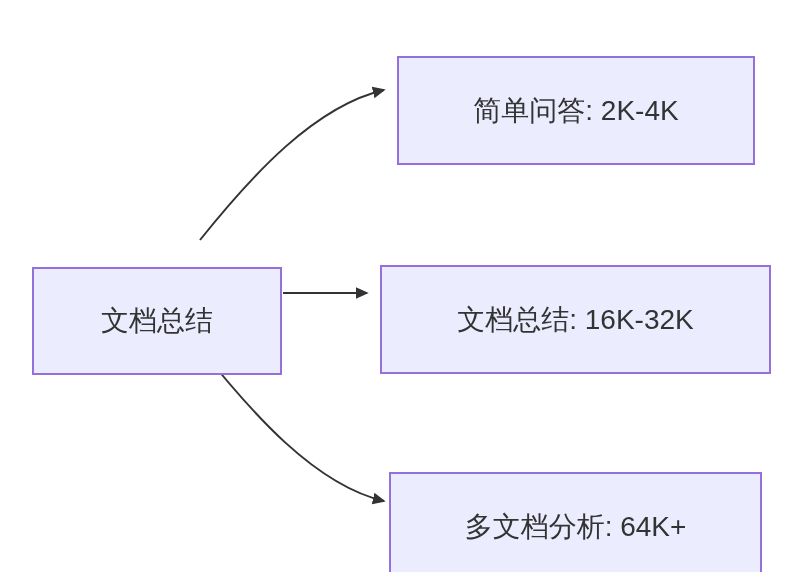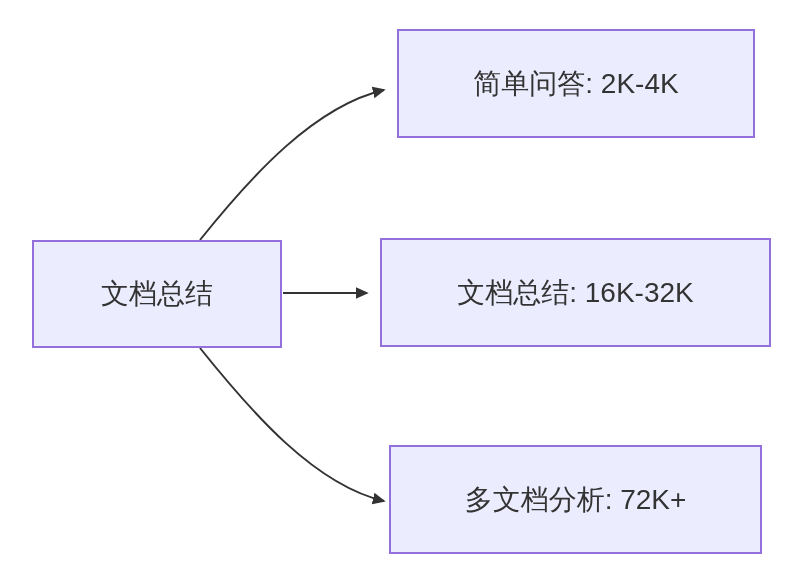--- a/index.html
+++ b/index.html
@@ -29,20 +29,21 @@
     background: #ECECFF;
     border: 2px solid #9370DB;
     color: #333333;
     display: flex;
     align-items: center;
     justify-content: center;
     font-size: 28px;
     line-height: 1.2;
     text-align: center;
     white-space: nowrap;
+    margin-top: 27px;
   }
   .node-root    { left: 32px;  top: 240px; width: 250px; height: 108px; }
   .node-top     { left: 397px; top: 29px;  width: 358px; height: 109px; }
   .node-middle  { left: 380px; top: 238px; width: 391px; height: 109px; }
   .node-bottom  { left: 389px; top: 445px; width: 373px; height: 109px; }
   .edge-path {
     fill: none;
     stroke: #333333;
     stroke-width: 2px;
   }
@@ -73,16 +74,16 @@
 
   <div class="node node-top">
     <span>简单问答: 2K-4K</span>
   </div>
 
   <div class="node node-middle">
     <span>文档总结: 16K-32K</span>
   </div>
 
   <div class="node node-bottom">
-    <span>多文档分析: 72K+</span>
+    <span>多文档分析: 64K+</span>
   </div>
 
 </div>
 
 </body></html>

